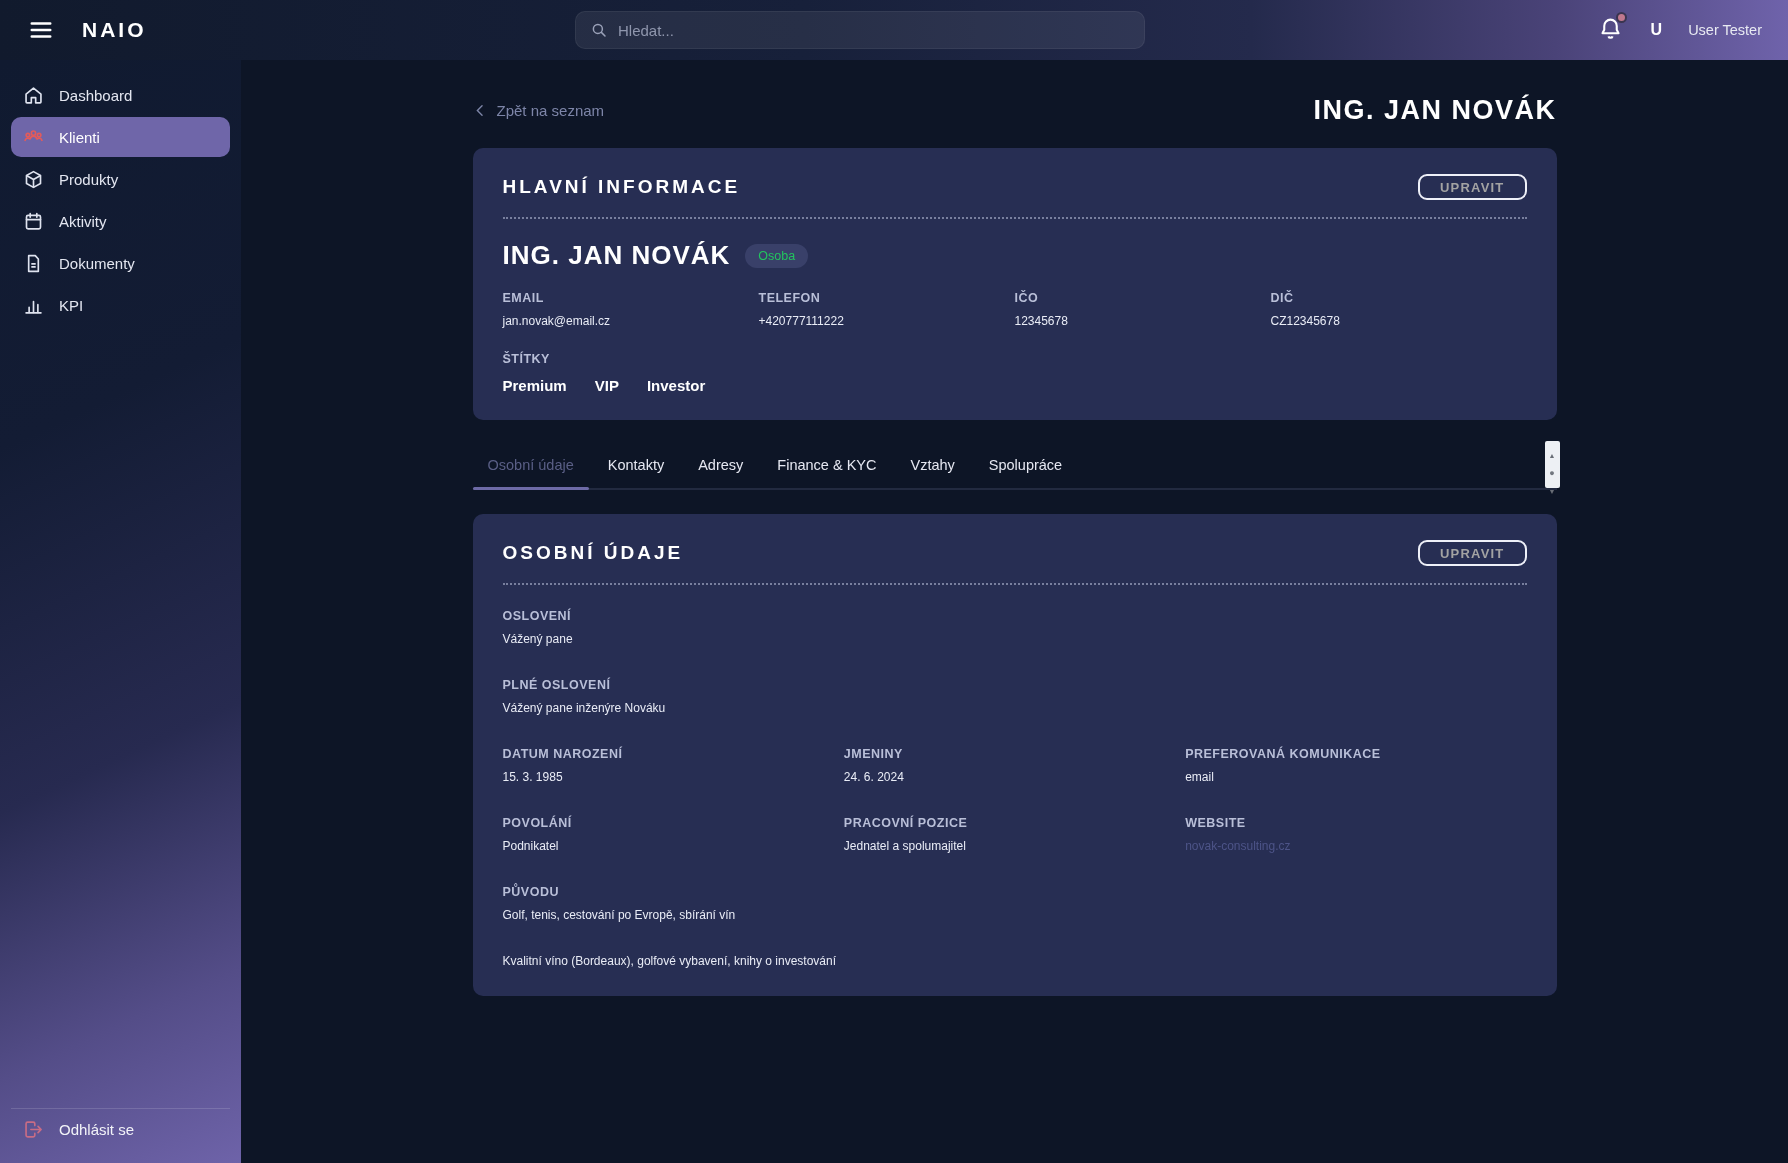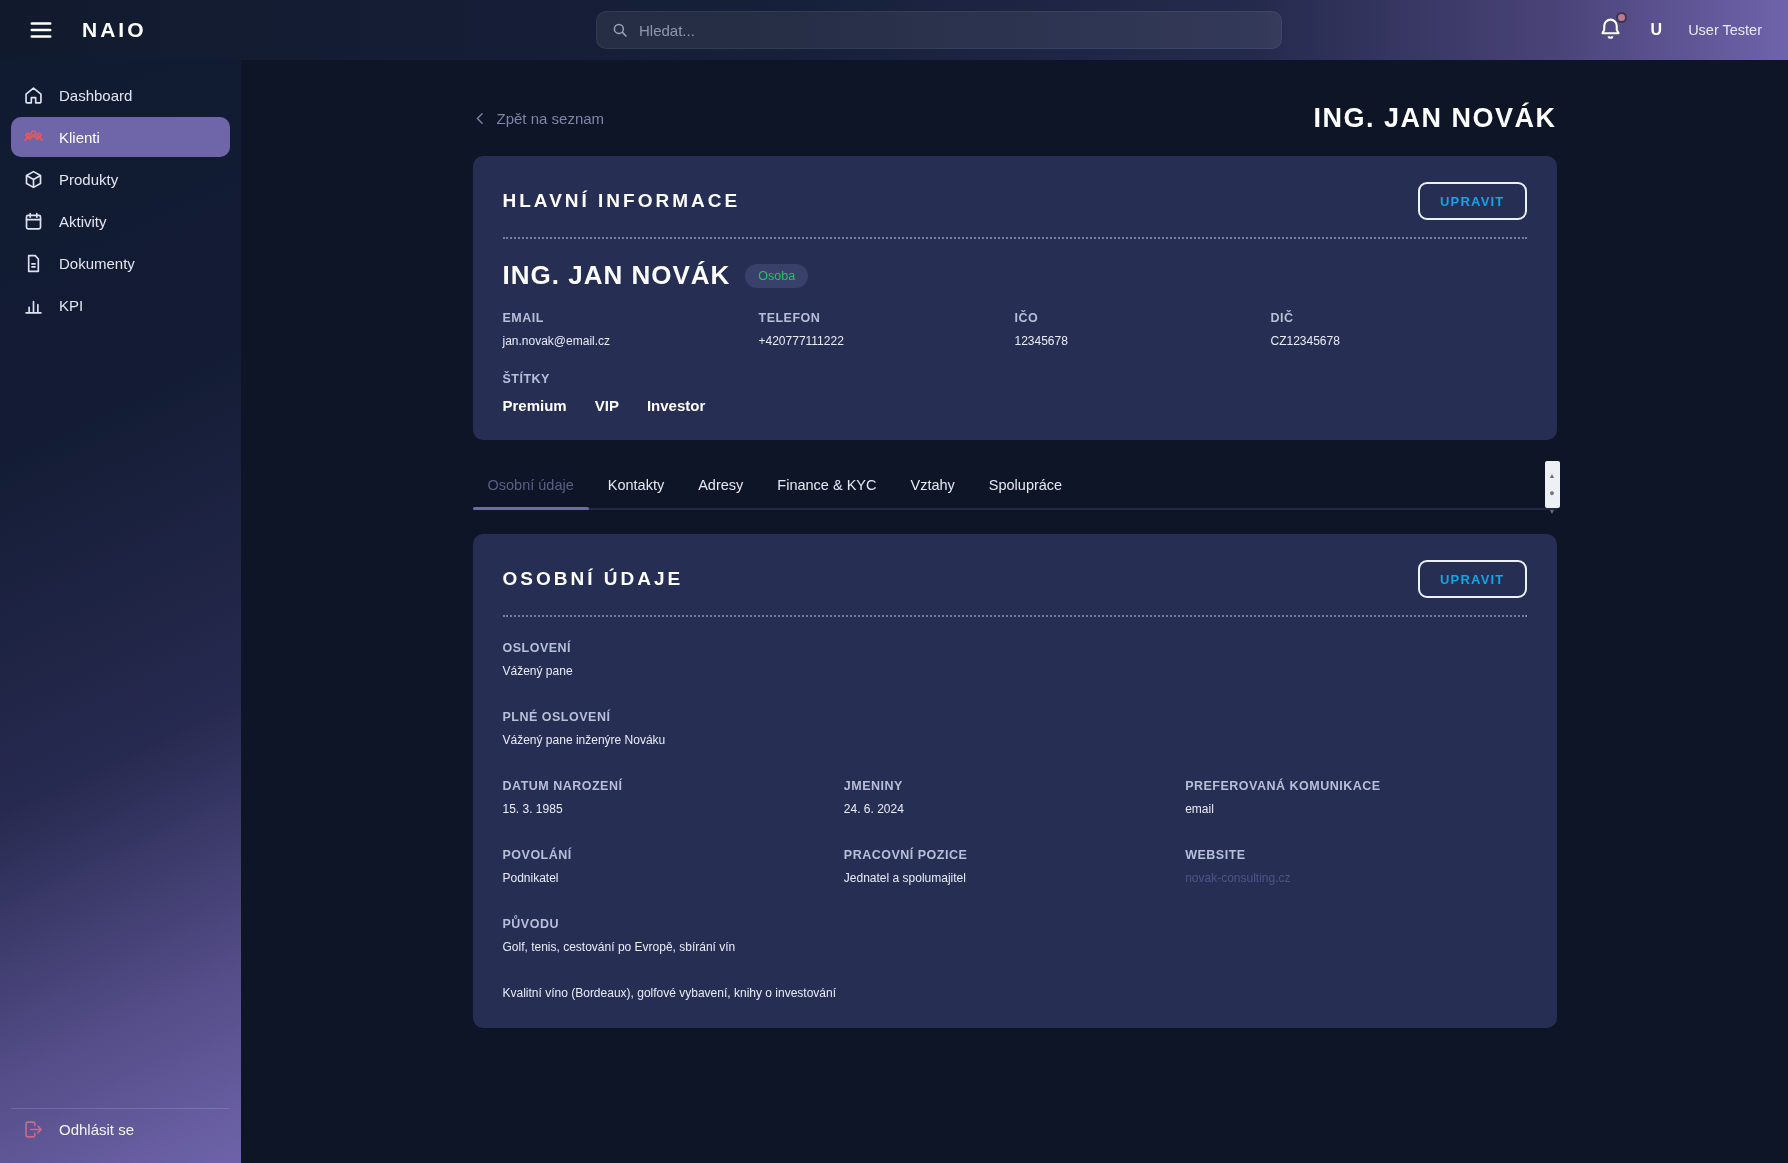--- a/index.html
+++ b/index.html
@@ -14,23 +14,23 @@
 
   
   .topbar {
     grid-column:1/3;
     background:linear-gradient(90deg,#111a2d 0%,#17203a 45%,#242a4c 70%,#4a4378 87%,#6f63ab 100%);
     display:flex; align-items:center; padding:0 26px 0 28px; position:relative;
   }
   .hamburger { width:26px; height:26px; color:#fff; cursor:pointer; background:none; border:none; display:flex; align-items:center; }
   .brand { color:#fff; font-size:21px; font-weight:700; letter-spacing:3px; margin-left:28px; }
   .search-wrap {
-    position:absolute; left:575px; top:11px; width:686px; height:38px;
+    position:absolute; left:575px; top:11px; width:570px; height:38px;
     background:rgba(255,255,255,0.07); border:1px solid rgba(255,255,255,0.06);
-    border-radius:10px; display:flex; align-items:center; padding:0 14px; gap:10px;margin-left:21px;
+    border-radius:10px; display:flex; align-items:center; padding:0 14px; gap:10px;
   }
   .search-wrap svg { color:#9aa1b8; flex:0 0 auto; }
   .search-input {
     background:transparent; border:none; outline:none; color:#dfe3f0;
     font-size:15px; width:100%; font-family:inherit;
   }
   .search-input::placeholder { color:#8f96ad; }
   .topbar-right { margin-left:auto; display:flex; align-items:center; gap:26px; }
   .bell-btn { position:relative; background:none; border:none; color:#fff; cursor:pointer; width:28px; height:28px; }
   .bell-dot { position:absolute; top:-4px; right:-2px; width:11px; height:11px; border-radius:50%;
@@ -51,34 +51,34 @@
   .nav-item.active { background:var(--accent-purple,#6f66a9); color:#fff; }
   .nav-item.active .nav-icon { color:var(--accent-red,#e25b5b); }
   .sidebar-spacer { flex:1; }
   .sidebar-footer { border-top:1px solid rgba(255,255,255,0.14); padding-top:0; }
   .logout-item { display:flex; align-items:center; gap:15px; height:40px; border-radius:10px;
     padding:0 12px; cursor:pointer; color:#f2f3f8; font-size:15px; }
   .logout-item .nav-icon { width:21px; height:21px; display:flex; color:#c86c85; }
 
   
   .main { overflow:hidden; }
-  .content { width:1084px; margin:8px auto; padding-top:34px; }
+  .content { width:1084px; margin:0 auto; padding-top:34px; }
   .back-row { display:flex; align-items:center; justify-content:space-between; height:32px; }
   .back-link { display:flex; align-items:center; gap:9px; color:#7d85a8; font-size:15px; cursor:pointer; }
   .back-link svg { color:#7d85a8; }
   .page-title { color:#fff; font-size:27px; font-weight:700; letter-spacing:1.5px; }
 
   .card { background:var(--card-bg,#272e53); border-radius:10px; padding:26px 30px; }
   .card-1 { margin-top:22px; }
   .card-2 { margin-top:24px; }
   .card-head { display:flex; align-items:center; justify-content:space-between; }
   .card-title { color:#fff; font-size:19px; font-weight:700; letter-spacing:3px; }
   .edit-btn {
-    background:transparent; border:2px solid #eef0f8; color:#0ea5e9; border-radius:9px;
-    height:38px; padding:0 20px; font-size:13px; font-weight:700; letter-spacing:1.2px;
+    background:transparent; border:2px solid #eef0f8; color:#a3a3a3; border-radius:9px;
+    height:26px; padding:0 20px; font-size:13px; font-weight:700; letter-spacing:1.2px;
     cursor:pointer; font-family:inherit;
   }
   .dotted-divider { border:none; border-top:2px dotted rgba(188,195,220,0.55); margin:17px 0 0 0; }
 
   .name-row { display:flex; align-items:center; gap:15px; margin-top:21px; }
   .client-name { color:#fff; font-size:26px; font-weight:700; letter-spacing:1px; }
   .type-badge { background:#394069; color:#22c55e; font-size:12.5px; padding:5px 13px; border-radius:13px; }
 
   .fields-grid { display:grid; grid-template-columns:repeat(4,1fr); margin-top:20px; }
   .field-label { color:#b9bfd8; font-size:12.5px; font-weight:700; letter-spacing:0.5px; }

